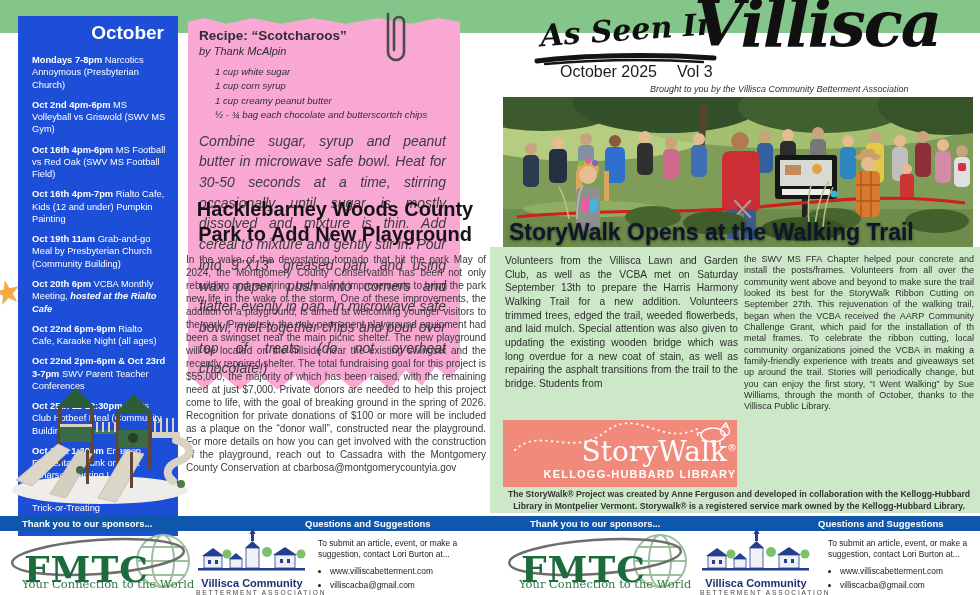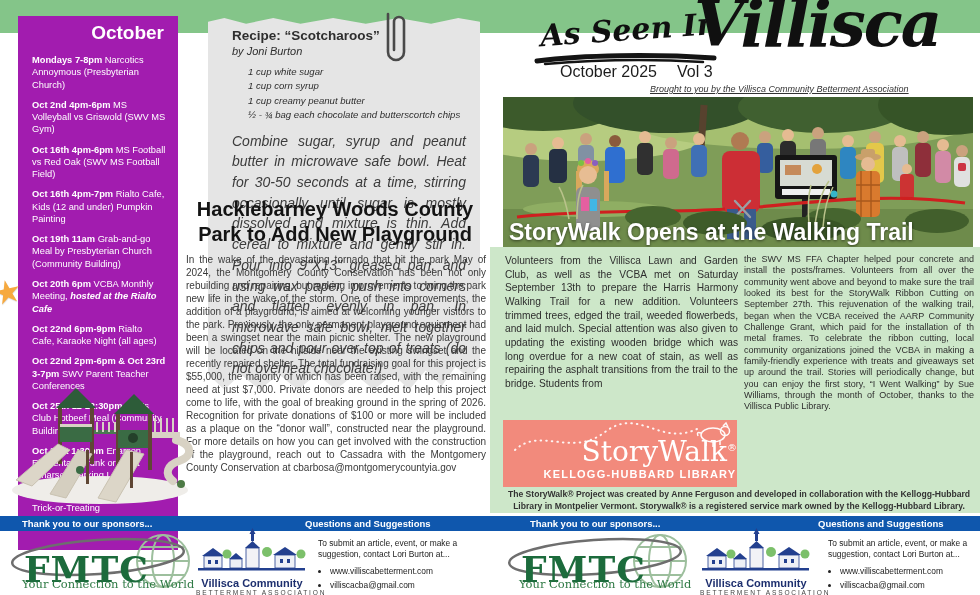--- a/index.html
+++ b/index.html
@@ -1,32 +1,32 @@
 <!DOCTYPE html>
 <html><head>
 <meta charset="utf-8">
 <style>
   html,body{margin:0;padding:0;background:#888;}
   .page{position:relative;width:980px;height:595px;background:#ffffff;overflow:hidden;
         font-family:"Liberation Sans",sans-serif;margin:0 auto;}
   .band{position:absolute;left:0;top:0;width:980px;height:33px;background:#84c589;}
 
   
-  .sidebar{position:absolute;left:18px;top:16px;width:160px;min-height:357px;background:#a21caf;
-           padding:6px 12px 28px 14px;box-sizing:border-box;}
+  .sidebar{position:absolute;left:18px;top:16px;width:160px;min-height:357px;background:#1d4ed8;
+           padding:6px 12px 14px 14px;box-sizing:border-box;}
   .sidebar-title{color:#fff;font-weight:800;font-size:19px;text-align:right;margin:0 2px 10px 0;}
   .event{position:relative;color:#fff;font-size:9.3px;line-height:1.32;margin-bottom:8px;}
   .event b{font-weight:800;}
   .event .emph{font-style:italic;font-weight:800;}
   .event .star{position:absolute;left:-39px;top:-7px;font-size:32px;color:#f6a93f;
                transform:rotate(-12deg);text-shadow:0 1px 1px rgba(0,0,0,.15);}
 
   
-  .recipe{position:absolute;left:208px;top:18px;width:272px;background:#e5e5e5;
-          padding:10px 14px 22px 24px;box-sizing:border-box;color:#2e2e2e;
+  .recipe{position:absolute;left:188px;top:18px;width:272px;background:#f9a8d4;
+          padding:10px 14px 22px 11px;box-sizing:border-box;color:#2e2e2e;
           box-shadow:0 2px 4px rgba(0,0,0,.18);
           clip-path:polygon(0% 1%,6% 0%,14% 1.5%,24% 0%,34% 1.5%,46% 0%,58% 1.5%,70% 0%,82% 1.5%,92% 0%,100% 1%,
                             100% 91%,96% 94%,91% 91%,86% 96%,80% 92%,74% 97%,68% 93%,61% 97%,54% 93%,
                             47% 97%,40% 93%,33% 97%,26% 93%,19% 97%,12% 93%,6% 97%,0% 93%);}
   .recipe-title{font-size:13.5px;}
   .recipe-title .t1{font-weight:600;}
   .recipe-title .t2{font-weight:800;}
   .recipe-by{font-style:italic;font-size:11px;margin-top:2px;}
   .recipe-ing{margin:8px 0 0 16px;font-style:italic;font-size:9.6px;line-height:1.5;}
   .recipe-steps{margin-top:8px;font-style:italic;font-size:14px;line-height:1.48;text-align:justify;color:#3c3c3c;}
@@ -40,26 +40,26 @@
   .playground{position:absolute;left:0;top:373px;width:200px;height:142px;}
 
   
   .ms-small{position:absolute;left:540px;top:12px;font-family:"DejaVu Serif",serif;font-style:italic;
             font-weight:bold;font-size:30px;color:#101010;transform:rotate(-4deg);white-space:nowrap;}
   .ms-underline{position:absolute;left:533px;top:52px;}
   .ms-date{position:absolute;left:560px;top:63px;font-size:16px;color:#1d1d1d;white-space:nowrap;}
   .ms-date .vol{margin-left:20px;}
   .ms-big{position:absolute;left:694px;top:-14px;font-family:"DejaVu Serif",serif;font-style:italic;
           font-weight:bold;font-size:64px;letter-spacing:-2px;color:#101010;white-space:nowrap;}
-  .ms-tagline{position:absolute;left:650px;top:84px;font-size:9px;font-style:italic;color:#333;white-space:nowrap;text-decoration:underline;}
+  .ms-tagline{position:absolute;left:650px;top:84px;font-size:9px;font-style:italic;color:#333;white-space:nowrap;}
 
   
   .rp-panel{position:absolute;left:490px;top:247px;width:490px;height:266px;background:#cde7c9;}
   .photo{position:absolute;left:503px;top:97px;width:470px;height:150px;overflow:hidden;background:#6e8b4b;}
-  .rp-head{position:absolute;left:6px;bottom:1px;color:#ffffff;font-weight:800;font-size:23px;
+  .rp-head{position:absolute;left:6px;bottom:1px;color:#0f172a;font-weight:800;font-size:23px;
            white-space:nowrap;text-shadow:0 1px 3px rgba(0,0,0,.55);}
   .col1{position:absolute;left:505px;top:254px;width:233px;font-size:10.2px;line-height:1.34;
         text-align:justify;color:#2e2e2e;}
   .col2{position:absolute;left:744px;top:254px;width:230px;font-size:9px;line-height:1.26;
         text-align:justify;color:#2e2e2e;}
   .sw{position:absolute;left:503px;top:420px;width:234px;height:67px;background:#f28a7c;overflow:hidden;}
   .sw svg{position:absolute;left:0;top:0;}
   .sw-title{position:absolute;top:15px;width:100%;text-align:right;font-family:"DejaVu Serif",serif;
             font-size:28px;color:#fff;}
   .sw-title sup{font-size:10px;}
@@ -112,21 +112,21 @@
         <div class="event"><b>Oct 25th 11-12:30pm</b><span> Lion's Club Hotbeef Meal (Community Building)</span></div>
 
         <div class="event"><b>Oct 31st 1:30pm</b><span> Enarson Elementary Trunk or Treat (Enarson Parking Lot)</span></div>
 
         <div class="event"><b>Oct 31st 5pm-Dark</b><span> Citywide Trick-or-Treating</span></div>
       </div>
   </div>
 
   <div class="recipe">
     <div class="recipe-title"><span class="t1">Recipe:</span> <span class="t2">“Scotcharoos”</span></div>
-    <div class="recipe-by">by Joni Burton</div>
+    <div class="recipe-by">by Thank McAlpin</div>
     <div class="recipe-ing">
 
     <div>1 cup white sugar</div>
         <div>1 cup corn syrup</div>
         <div>1 cup creamy peanut butter</div>
         <div>½ - ¾ bag each chocolate and butterscortch chips</div>
       </div>
     <div class="recipe-steps">Combine sugar, syrup and peanut butter in microwave safe bowl. Heat for 30-50 seconds at a time, stirring occasionally until sugar is mostly dissolved and mixture is thin. Add cereal to mixture and gently stir in. Pour into 9"X13" greased pan, and using wax paper, push into corners and flatten evenly in pan. In microwave safe bowl, melt together chips and pour over top of treats (do not overheat chocolate!)</div>
   </div>
   <svg class="paperclip" width="30" height="62" viewBox="0 0 30 62" style="position:absolute;left:378px;top:10px;">

